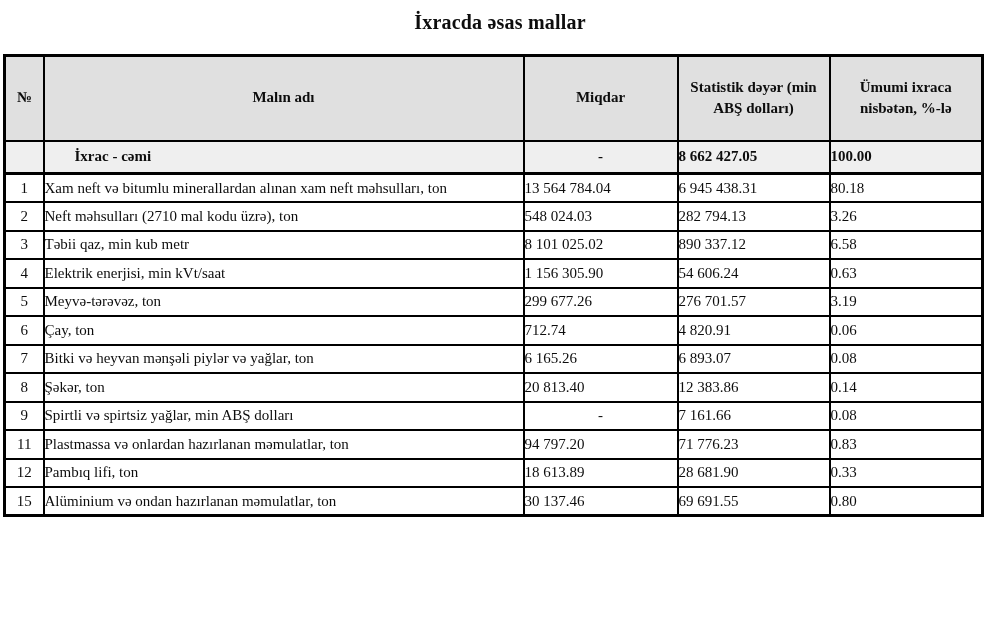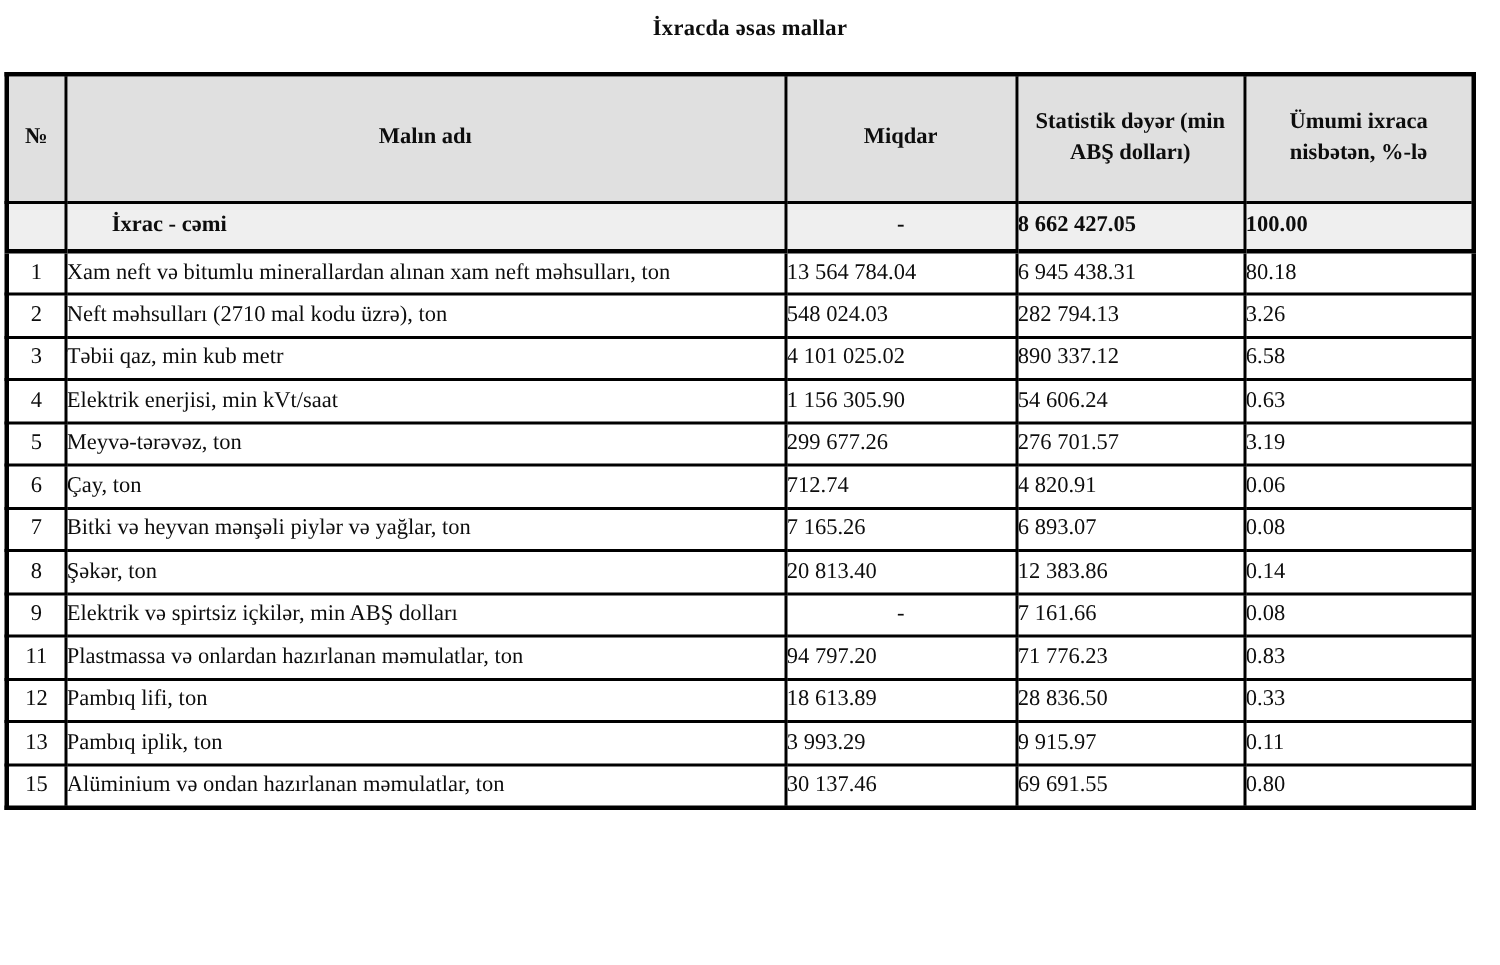--- a/index.html
+++ b/index.html
@@ -17,21 +17,21 @@
   body {
     width: 1000px;
     height: 643px;
     overflow: hidden;
     font-family: "Liberation Serif", "DejaVu Serif", serif;
     color: var(--text-color);
   }
   .page-title {
     margin: 11px 0 0 0;
     text-align: center;
-    font-size: 15px;
+    font-size: 20px;
     font-weight: bold;
     letter-spacing: 0.2px;
   }
   table.exports {
     border-collapse: collapse;
     table-layout: fixed;
     width: 978px;
     margin: 20px 0 0 3px;
     border: 3px solid var(--border-color);
     font-size: 15px;
@@ -109,21 +109,21 @@
     <td class="c-no">2</td>
     <td class="c-name">Neft məhsulları (2710 mal kodu üzrə), ton</td>
     <td class="c-qty">548 024.03</td>
     <td class="c-val">282 794.13</td>
     <td class="c-share">3.26</td>
   </tr>
 
   <tr>
     <td class="c-no">3</td>
     <td class="c-name">Təbii qaz, min kub metr</td>
-    <td class="c-qty">4 101 025.02</td>
+    <td class="c-qty">8 101 025.02</td>
     <td class="c-val">890 337.12</td>
     <td class="c-share">6.58</td>
   </tr>
 
   <tr>
     <td class="c-no">4</td>
     <td class="c-name">Elektrik enerjisi, min kVt/saat</td>
     <td class="c-qty">1 156 305.90</td>
     <td class="c-val">54 606.24</td>
     <td class="c-share">0.63</td>
@@ -141,65 +141,58 @@
     <td class="c-no">6</td>
     <td class="c-name">Çay, ton</td>
     <td class="c-qty">712.74</td>
     <td class="c-val">4 820.91</td>
     <td class="c-share">0.06</td>
   </tr>
 
   <tr>
     <td class="c-no">7</td>
     <td class="c-name">Bitki və heyvan mənşəli piylər və yağlar, ton</td>
-    <td class="c-qty">7 165.26</td>
+    <td class="c-qty">6 165.26</td>
     <td class="c-val">6 893.07</td>
     <td class="c-share">0.08</td>
   </tr>
 
   <tr>
     <td class="c-no">8</td>
     <td class="c-name">Şəkər, ton</td>
     <td class="c-qty">20 813.40</td>
     <td class="c-val">12 383.86</td>
     <td class="c-share">0.14</td>
   </tr>
 
   <tr>
     <td class="c-no">9</td>
-    <td class="c-name">Elektrik və spirtsiz içkilər, min ABŞ dolları</td>
+    <td class="c-name">Spirtli və spirtsiz yağlar, min ABŞ dolları</td>
     <td class="c-qty dash">-</td>
     <td class="c-val">7 161.66</td>
     <td class="c-share">0.08</td>
   </tr>
 
 
   <tr>
     <td class="c-no">11</td>
     <td class="c-name">Plastmassa və onlardan hazırlanan məmulatlar, ton</td>
     <td class="c-qty">94 797.20</td>
     <td class="c-val">71 776.23</td>
     <td class="c-share">0.83</td>
   </tr>
 
   <tr>
     <td class="c-no">12</td>
     <td class="c-name">Pambıq lifi, ton</td>
     <td class="c-qty">18 613.89</td>
-    <td class="c-val">28 836.50</td>
+    <td class="c-val">28 681.90</td>
     <td class="c-share">0.33</td>
   </tr>
 
-  <tr>
-    <td class="c-no">13</td>
-    <td class="c-name">Pambıq iplik, ton</td>
-    <td class="c-qty">3 993.29</td>
-    <td class="c-val">9 915.97</td>
-    <td class="c-share">0.11</td>
-  </tr>
 
 
   <tr>
     <td class="c-no">15</td>
     <td class="c-name">Alüminium və ondan hazırlanan məmulatlar, ton</td>
     <td class="c-qty">30 137.46</td>
     <td class="c-val">69 691.55</td>
     <td class="c-share">0.80</td>
   </tr>
 

